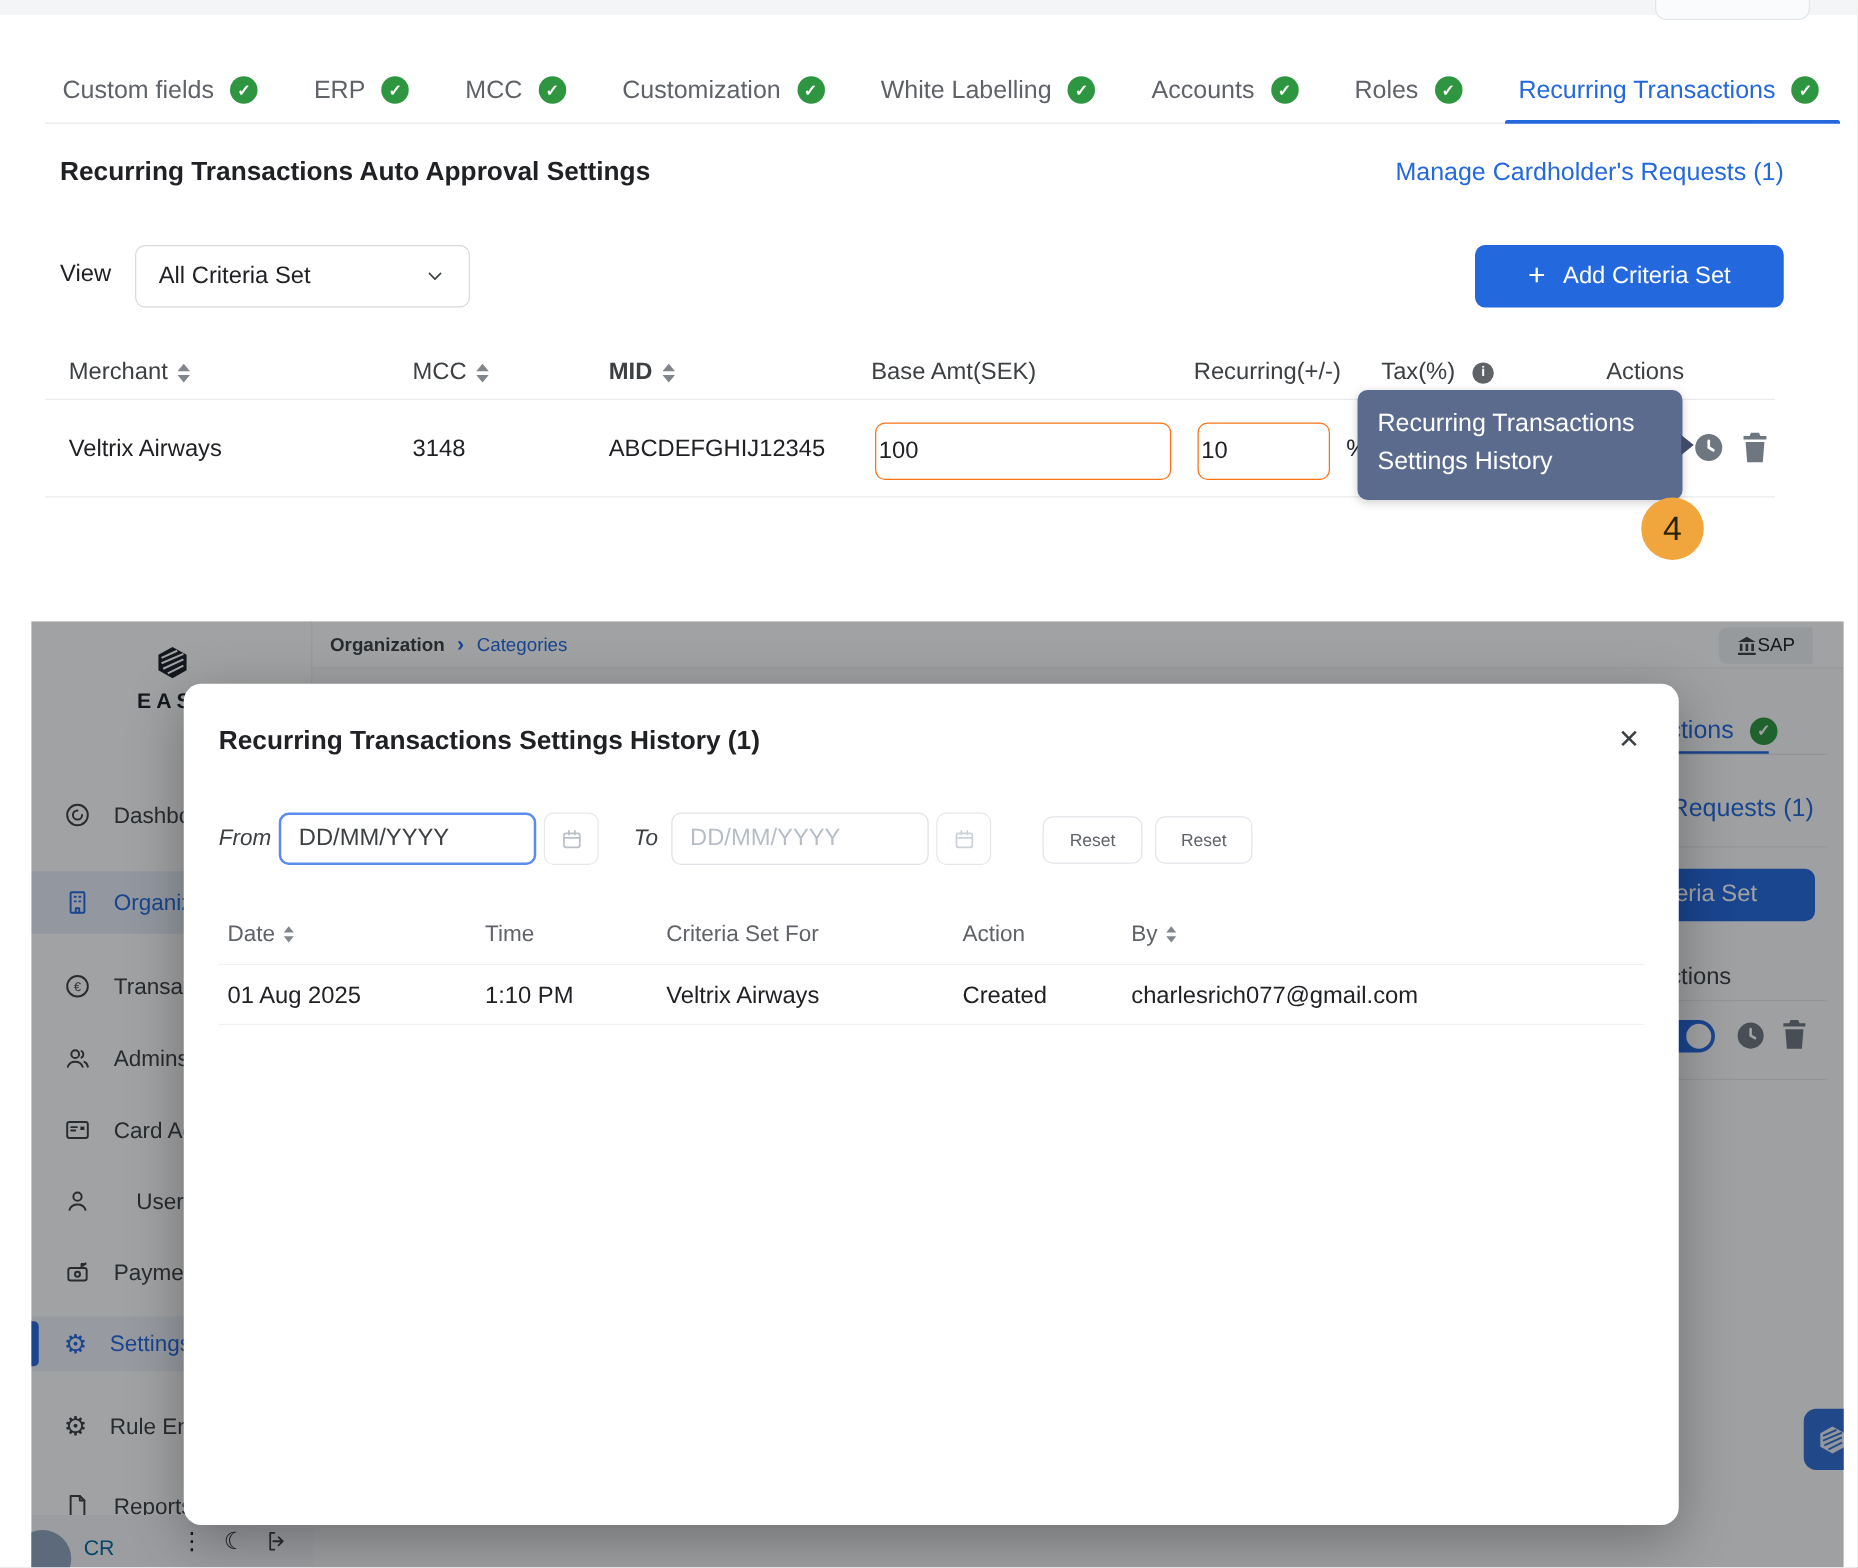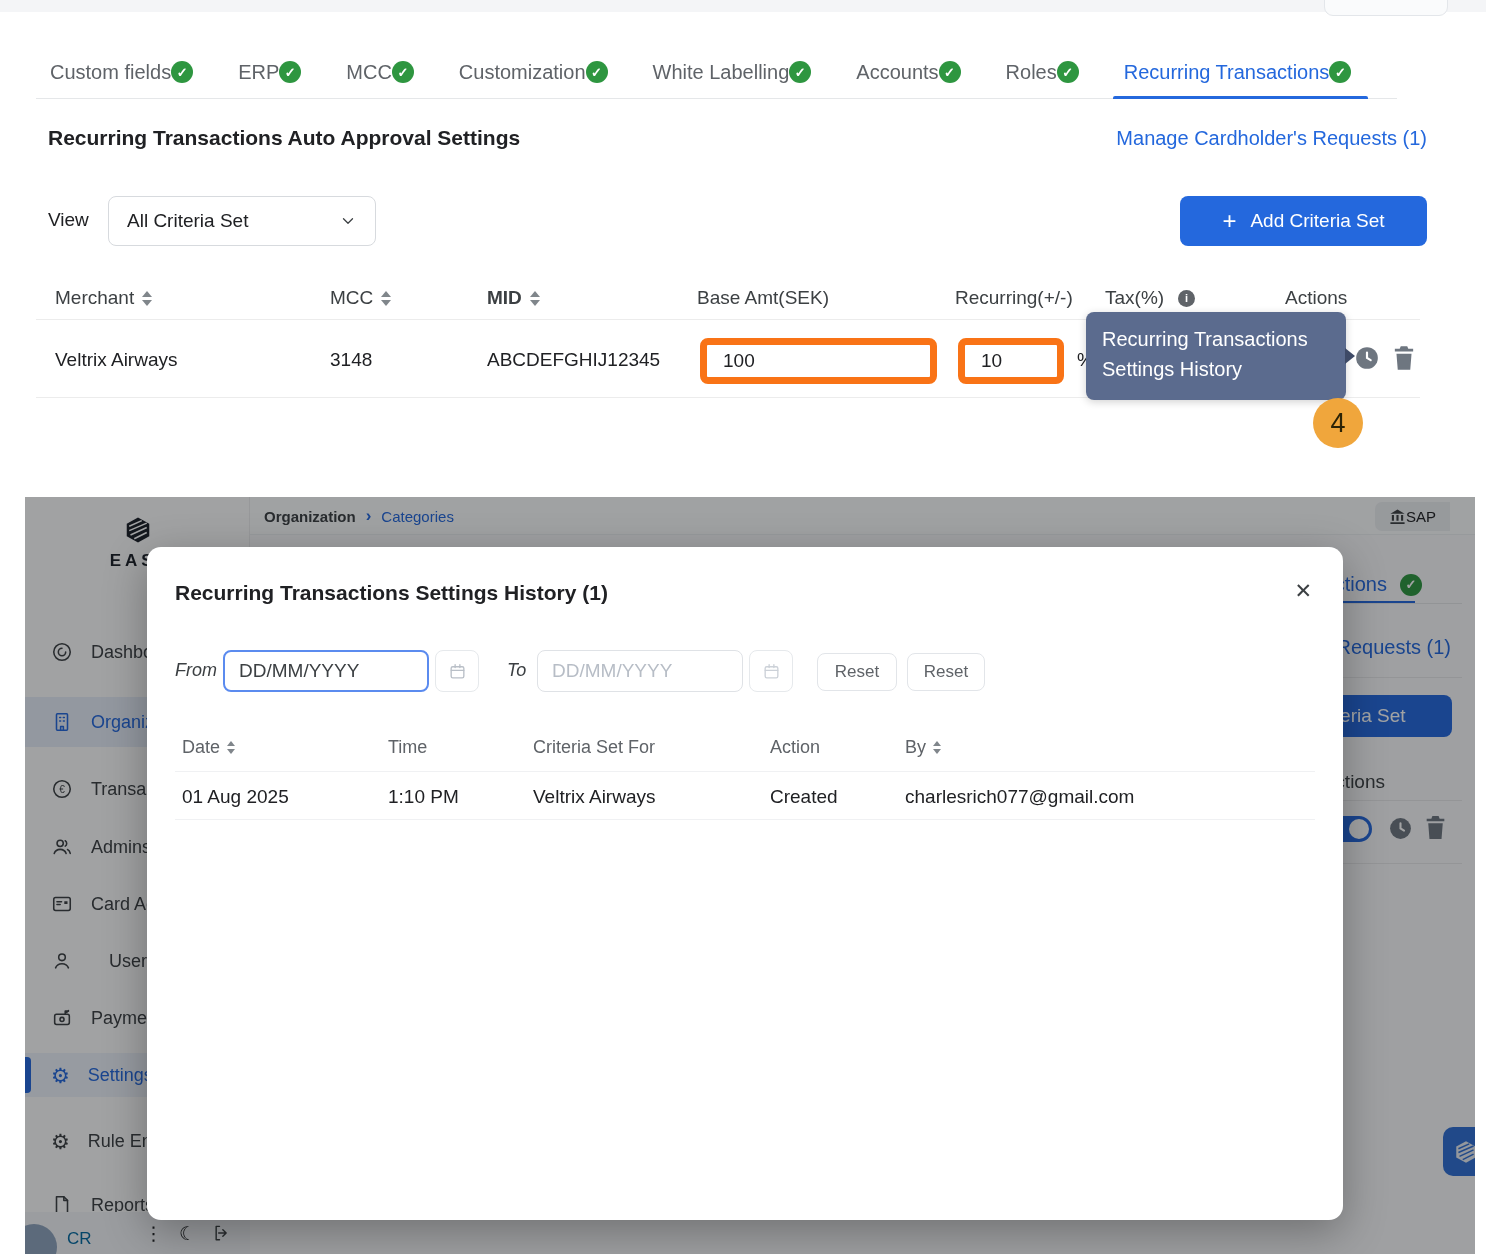--- a/index.html
+++ b/index.html
@@ -5,21 +5,21 @@
   * { margin:0; padding:0; box-sizing:border-box; }
   html,body { width:1486px; height:1254px; background:#fff; font-family:"Liberation Sans", sans-serif; overflow:hidden; }
   .canvas { position:relative; width:1486px; height:1254px; background:#fff; }
 
   
   .top-edge { position:absolute; top:0; left:0; right:0; height:12px; background:#f4f5f7; }
   .top-partial { position:absolute; top:-20px; left:1324px; width:124px; height:36px; background:#fafbfc; border:1px solid #e3e6ea; border-radius:9px; }
 
   
   .tabs { position:absolute; top:45px; left:50px; height:54px; display:flex; gap:45px; align-items:stretch; }
-  .tab { position:relative; display:flex; align-items:center; font-size:20px; color:#5f6368; cursor:pointer;justify-content:flex-end; }
+  .tab { position:relative; display:flex; align-items:center; gap:13px; font-size:20px; color:#5f6368; cursor:pointer;justify-content:flex-end; }
   .tab.active { color:#2468dd; }
   .tab.active::after { content:""; position:absolute; left:-11px; right:-17px; bottom:0; height:3px; background:#2468dd; border-radius:2px 2px 0 0; }
   .tabline { position:absolute; top:98px; left:36px; right:89px; height:1px; background:#e5e7e9; }
   .check { width:22px; height:22px; border-radius:50%; background:#2e9640; color:#fff; font-size:13px; font-weight:bold; display:flex; align-items:center; justify-content:center; flex:none; }
 
   .sec-title { position:absolute; top:126px; left:48px; font-size:21px; font-weight:bold; color:#202124; }
   .manage-link { position:absolute; top:127px; right:59px; font-size:20px; color:#2468dd; cursor:pointer; }
 
   .view-label { position:absolute; top:209px; left:48px; font-size:19px; color:#202124; }
   .select { position:absolute; top:196px; left:108px; width:268px; height:50px; border:1px solid #d7dade; border-radius:8px; display:flex; align-items:center; padding:0 18px; font-size:19px; color:#202124; cursor:pointer; }
@@ -30,21 +30,21 @@
   .add-btn { position:absolute; top:196px; left:1180px; width:247px; height:50px; background:#2468dd; border-radius:8px; color:#fff; font-size:19px; display:flex; align-items:center; justify-content:center; gap:14px; cursor:pointer; }
   .add-btn .plus { font-size:24px; font-weight:400; line-height:1; }
 
   .th { position:absolute; top:287px; font-size:19px; color:#3c4043; display:flex; align-items:center; gap:8px; }
   .sort { display:inline-flex; flex-direction:column; gap:3px; }
   .sort i { display:block; width:0; height:0; border-left:5px solid transparent; border-right:5px solid transparent; }
   .sort .up { border-bottom:6px solid #80868b; }
   .sort .dn { border-top:6px solid #80868b; }
   .hdiv { position:absolute; left:36px; right:66px; height:1px; background:#ececec; }
   .td { position:absolute; top:349px; font-size:19px; color:#202124; }
-  .cell-input { position:absolute; top:338px; height:46px; border:7px solid #f97316; border-radius:8px; padding:0 16px; font-size:19px; color:#202124; font-family:inherit; outline:none; }
+  .cell-input { position:absolute; top:338px; height:46px; border:1px solid #f97316; border-radius:8px; padding:0 2px; font-size:19px; color:#202124; font-family:inherit; outline:none; }
   .info-i { width:17px; height:17px; border-radius:50%; background:#5f6368; color:#fff; font-size:11px; font-weight:bold; font-style:normal; display:inline-flex; align-items:center; justify-content:center; margin-left:6px; }
 
   .tooltip { position:absolute; top:312px; left:1086px; width:260px; height:88px; background:#5b6b8e; border-radius:8px; color:#fff; font-size:20px; line-height:30px; padding:12px 16px; z-index:5; box-shadow:0 2px 8px rgba(0,0,0,.18); }
   .tooltip .arrow { position:absolute; right:-9px; top:36px; width:0; height:0; border-top:8px solid transparent; border-bottom:8px solid transparent; border-left:10px solid #3e4a66; }
   .icon-clock { position:absolute; top:345px; left:1354px; width:26px; height:26px; cursor:pointer; }
   .icon-trash { position:absolute; top:344px; left:1391px; width:26px; height:28px; cursor:pointer; }
   .badge4 { position:absolute; top:398px; left:1313px; width:50px; height:50px; border-radius:50%; background:#f0a63c; color:#2c2306; font-size:27px; display:flex; align-items:center; justify-content:center; z-index:6; }
 
   
   .shot { position:absolute; top:497px; left:25px; width:1450px; height:757px; overflow:hidden; background:#fafbfc; }
@@ -94,21 +94,21 @@
   .m-title { position:absolute; left:28px; top:34px; font-size:21px; font-weight:bold; color:#202124; }
   .m-close { position:absolute; right:31px; top:32px; font-size:21px; color:#3c4043; cursor:pointer; }
   .m-lab { position:absolute; font-size:18px; color:#3c4043;font-style:italic; }
   .dgroup { position:absolute; top:103px; height:42px; display:flex; }
   .dinput { height:42px; border-radius:8px; font-size:19px; font-family:inherit; padding:0 14px; outline:none; }
   .dinput.from { width:206px; border:2px solid #5b8bef; color:#3c4043; }
   .dinput.from::placeholder { color:#3c4043; }
   .dinput.to { width:206px; border:1px solid #dfe2e6; color:#b7bdc6; }
   .dinput.to::placeholder { color:#b7bdc6; }
   .daddon { width:44px; height:42px; margin-left:6px; border:1px solid #e6e9ec; border-radius:8px; display:flex; align-items:center; justify-content:center; }
-  .m-btn { position:absolute; top:106px; height:38px; border:1px solid #e2e5e9; border-radius:8px; background:#fff; color:#5f6368; font-size:17px; font-family:inherit; display:flex; align-items:center; justify-content:center; cursor:pointer; }
+  .m-btn { position:absolute; top:106px; height:38px; border:1px solid #e2e5e9; border-radius:8px; background:#fff; color:#5f6368; font-size:14px; font-family:inherit; display:flex; align-items:center; justify-content:center; cursor:pointer;margin-left:17px; }
   .m-th { position:absolute; top:190px; font-size:18px; color:#5f6368; display:flex; align-items:center; gap:7px; }
   .m-th .sort i { border-left-width:4px; border-right-width:4px; }
   .m-th .sort .up { border-bottom-width:5px; }
   .m-th .sort .dn { border-top-width:5px; }
   .m-div { position:absolute; left:28px; right:28px; height:1px; background:#f0f1f3; }
   .m-td { position:absolute; top:239px; font-size:19px; color:#202124; }
 
   svg.ln { stroke:#3c4043; fill:none; stroke-width:1.7; stroke-linecap:round; stroke-linejoin:round; }
 </style>
 </head>

